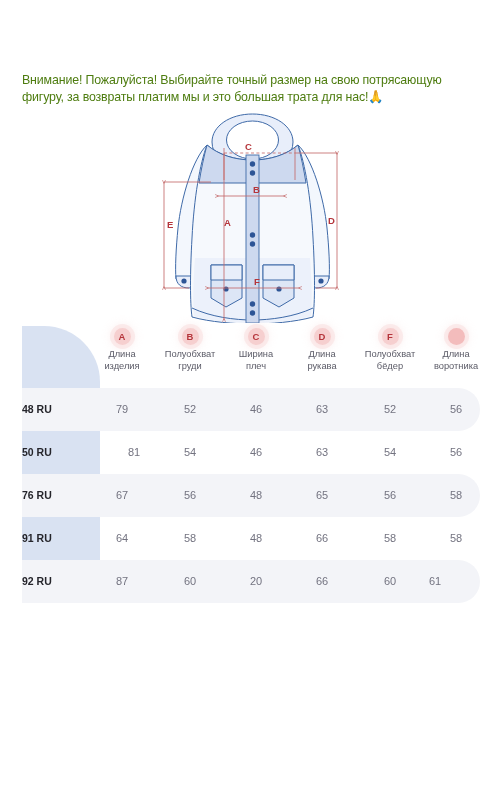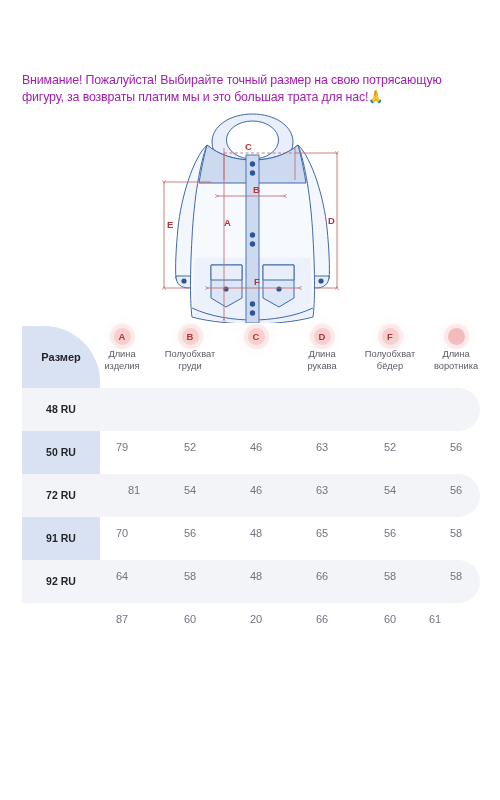--- a/index.html
+++ b/index.html
@@ -10,21 +10,21 @@
     overflow: hidden;
   }
   #root { position: relative; width: 500px; height: 800px; }
 
   
   .notice {
     position: absolute;
     left: 22px; top: 72px; width: 458px;
     font-size: 12.4px;
     line-height: 16.5px;
-    color: #a21caf;
+    color: #4d7c0f;
     letter-spacing: -0.15px;
   }
   .notice .emoji { font-size: 12.5px; }
 
   
   .diagram {
     position: absolute;
     left: 145px; top: 108px;
     width: 215px; height: 215px;
   }
@@ -91,27 +91,26 @@
     color: #5a5a66;
     white-space: pre-line;
   }
   .cell {
     position: absolute;
     width: 86px;
     text-align: center;
     font-size: 11px;
     color: #737380;
     z-index: 4;
-    margin-top: 38px;
   }
   .sizecell {
     position: absolute;
     left: 22px;
     width: 78px;
-    text-align: center;
+    text-align: left;
     font-size: 10.5px;
     font-weight: bold;
     color: #25252b;
     z-index: 5;
   }
 </style>
 </head>
 <body>
 
 <div id="root">
@@ -209,34 +208,35 @@
   </div>
 
   <div class="table-wrap">
     <div class="size-col"></div>
 
     <div class="rowband" style="top:62px"></div>
     <div class="rowband" style="top:148px"></div>
     <div class="rowband" style="top:234px"></div>
 
     <div class="header-row">
-      <div class="size-title">Размер</div>
 
       <div class="colhead" style="left:79px">
         <div class="badge">A</div>
         <div class="label">Длина
 изделия</div>
       </div>
       <div class="colhead" style="left:147px">
         <div class="badge">B</div>
         <div class="label">Полуобхват
 груди</div>
       </div>
       <div class="colhead" style="left:213px">
         <div class="badge">C</div>
+        <div class="label">Ширина
+плеч</div>
       </div>
       <div class="colhead" style="left:279px">
         <div class="badge">D</div>
         <div class="label">Длина
 рукава</div>
       </div>
       <div class="colhead" style="left:347px">
         <div class="badge">F</div>
         <div class="label">Полуобхват
 бёдер</div>
@@ -262,22 +262,22 @@
       <div class="sizecell" style="top:120px">50 RU</div>
       <div class="cell" style="left:91px;top:120px">81</div>
       <div class="cell" style="left:147px;top:120px">54</div>
       <div class="cell" style="left:213px;top:120px">46</div>
       <div class="cell" style="left:279px;top:120px">63</div>
       <div class="cell" style="left:347px;top:120px">54</div>
       <div class="cell" style="left:413px;top:120px">56</div>
     </div>
 
     <div>
-      <div class="sizecell" style="top:163px">72 RU</div>
-      <div class="cell" style="left:79px;top:163px">70</div>
+      <div class="sizecell" style="top:163px">76 RU</div>
+      <div class="cell" style="left:79px;top:163px">67</div>
       <div class="cell" style="left:147px;top:163px">56</div>
       <div class="cell" style="left:213px;top:163px">48</div>
       <div class="cell" style="left:279px;top:163px">65</div>
       <div class="cell" style="left:347px;top:163px">56</div>
       <div class="cell" style="left:413px;top:163px">58</div>
     </div>
 
     <div>
       <div class="sizecell" style="top:206px">91 RU</div>
       <div class="cell" style="left:79px;top:206px">64</div>

